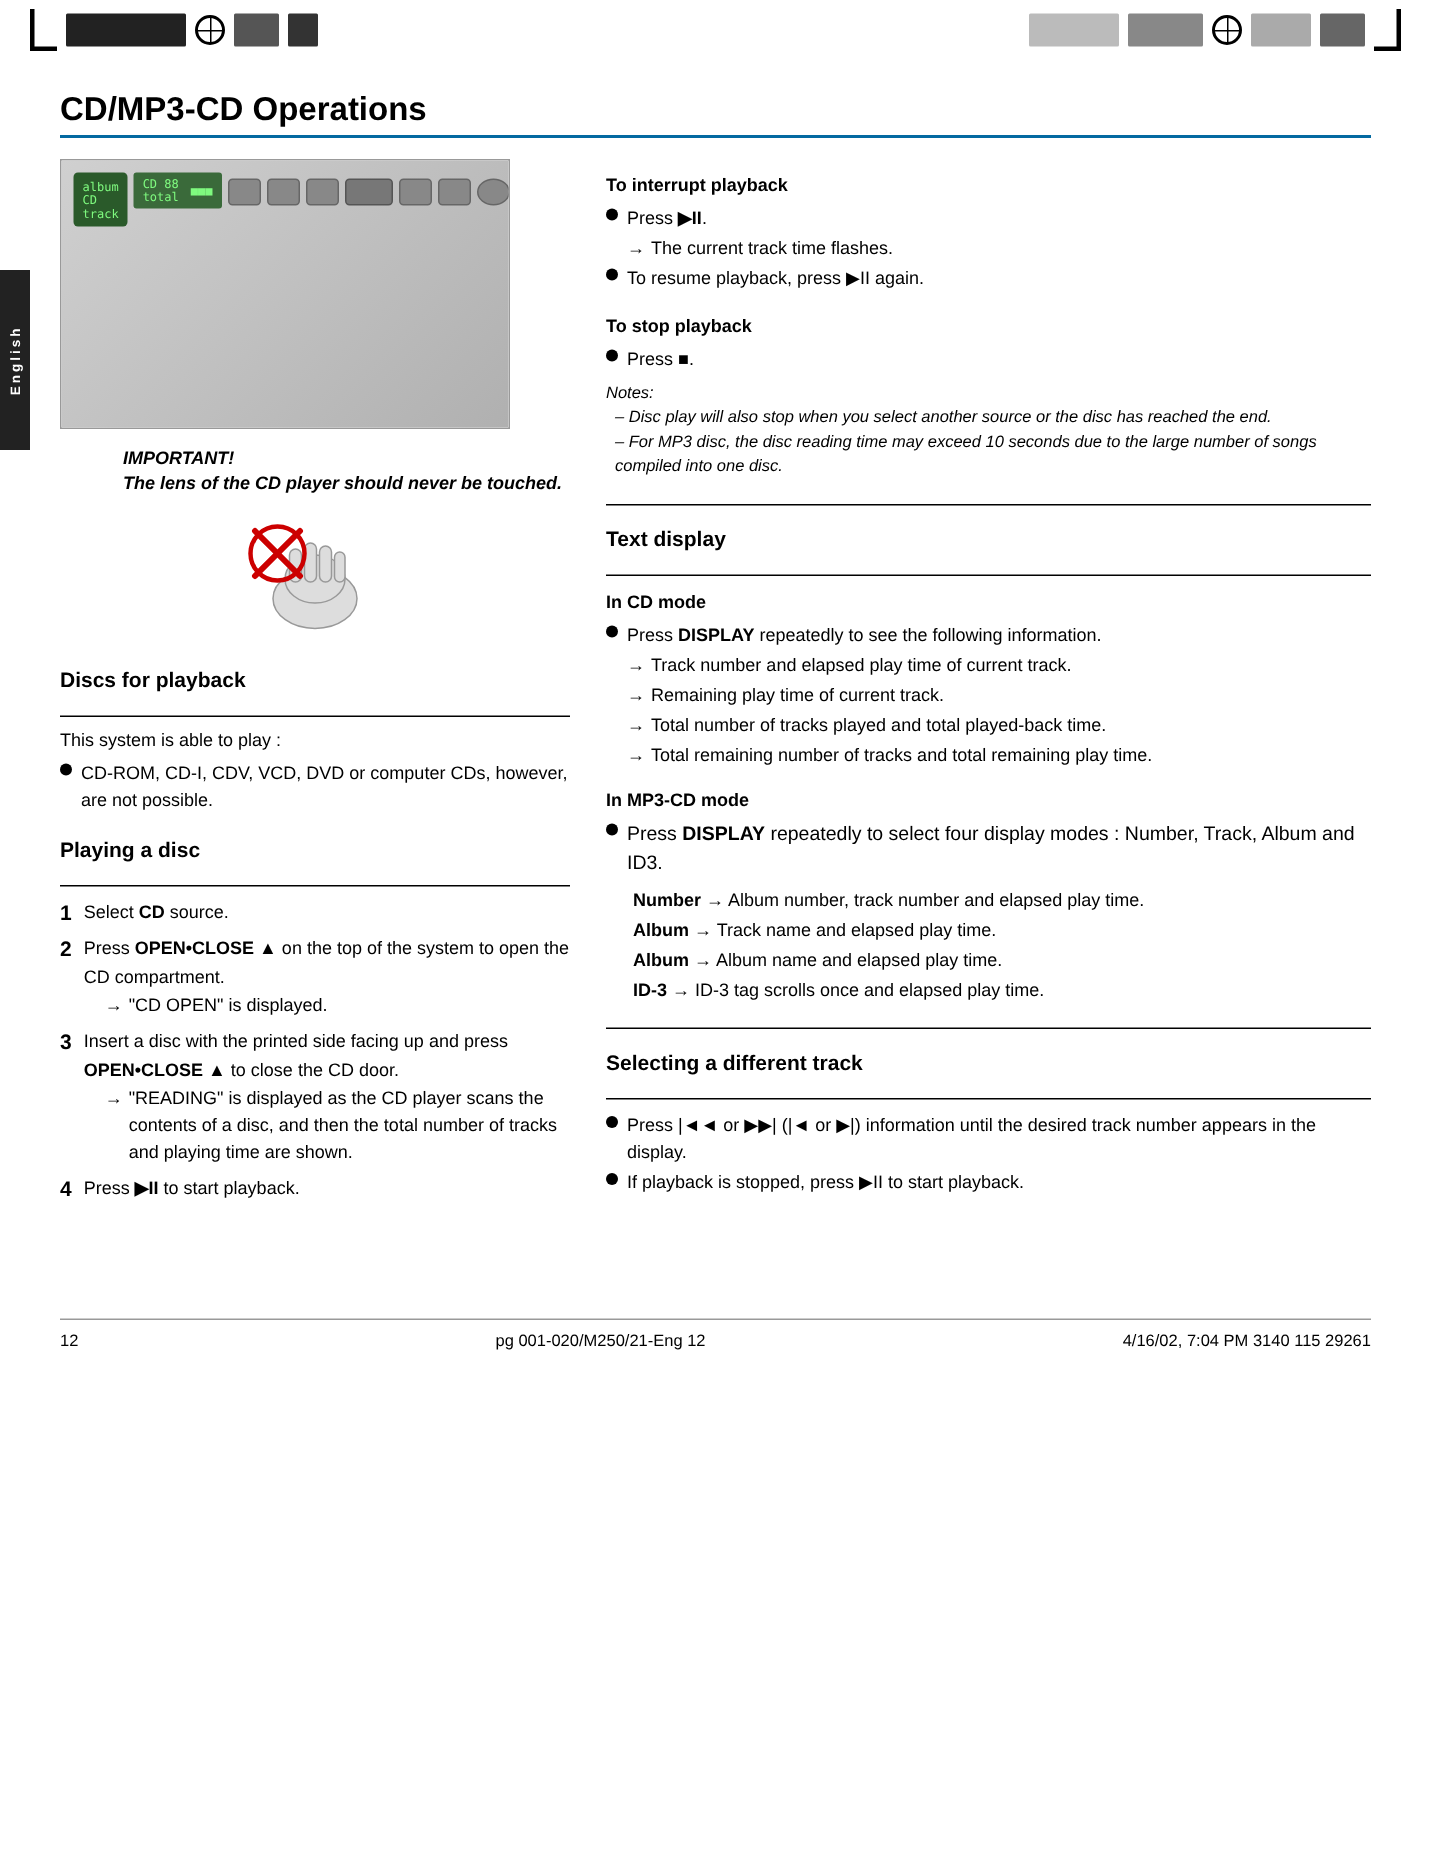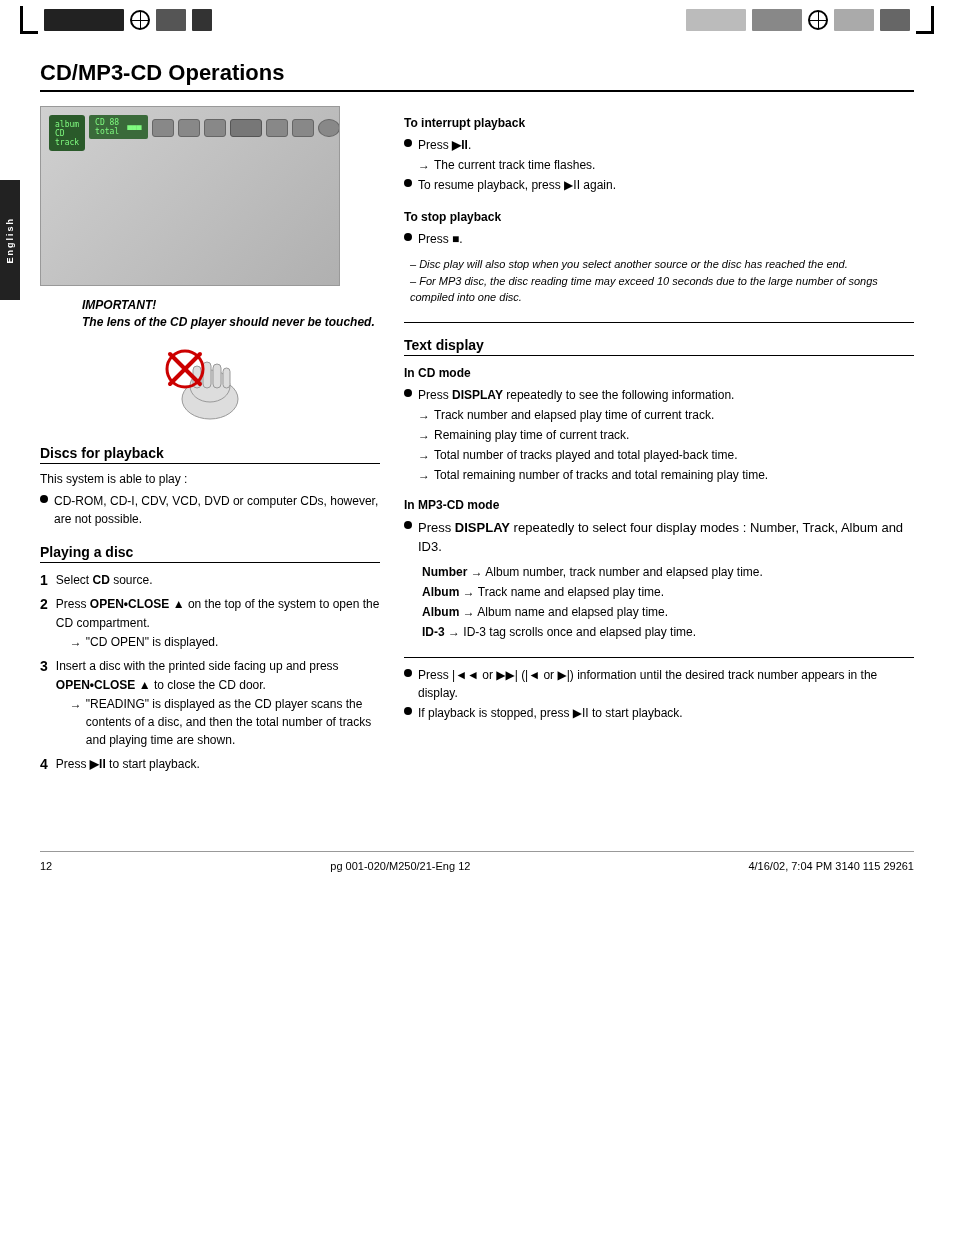--- a/index.html
+++ b/index.html
@@ -84,21 +84,21 @@
       transform: rotate(180deg);
       letter-spacing: 2px;
     }
 
     
     .page-title {
       font-size: 22px;
       font-weight: bold;
       margin-bottom: 14px;
       margin-top: 10px;
-      border-bottom: 2px solid #000000;
+      border-bottom: 2px solid #0369a1;
       padding-bottom: 4px;
     }
 
     
     .two-col {
       display: flex;
       gap: 24px;
     }
     .col-left {
       width: 340px;
@@ -190,21 +190,21 @@
     .no-touch-svg {
       width: 110px;
       height: 80px;
     }
 
     
     .section-header {
       font-size: 14px;
       font-weight: bold;
       border-bottom: 1.5px solid #000;
-      padding-bottom: 2px;
+      padding-bottom: 16px;
       margin-bottom: 8px;
       margin-top: 14px;
     }
 
     
     .dash-list {
       margin-left: 10px;
       margin-bottom: 8px;
     }
     .dash-item {
@@ -493,20 +493,21 @@
         </div>
       </div>
 
       <div class="right-section">
         <div class="sub-section-title">To stop playback</div>
         <div class="bullet-item">
           <div class="bullet-dot"></div>
           <span style="font-size:12px;">Press <span class="inline-bold">■</span>.</span>
         </div>
         <div class="notes-box">
+          <div class="notes-title">Notes:</div>
           <div class="notes-line">– Disc play will also stop when you select another source or the disc has reached the end.</div>
           <div class="notes-line">– For MP3 disc, the disc reading time may exceed 10 seconds due to the large number of songs compiled into one disc.</div>
         </div>
       </div>
 
       <hr class="section-divider">
 
       <div class="right-section">
         <div class="section-header">Text display</div>
 
@@ -550,20 +551,21 @@
           </div>
           <div class="arrow-item">
             <span style="font-size:12px;"><span class="inline-bold">ID-3</span> → ID-3 tag scrolls once and elapsed play time.</span>
           </div>
         </div>
       </div>
 
       <hr class="section-divider">
 
       <div class="right-section">
+        <div class="section-header">Selecting a different track</div>
         <div class="bullet-item">
           <div class="bullet-dot"></div>
           <span style="font-size:12px;">Press |◄◄ or ▶▶| (|◄ or ▶|) information until the desired track number appears in the display.</span>
         </div>
         <div class="bullet-item">
           <div class="bullet-dot"></div>
           <span style="font-size:12px;">If playback is stopped, press ▶II to start playback.</span>
         </div>
       </div>
 

